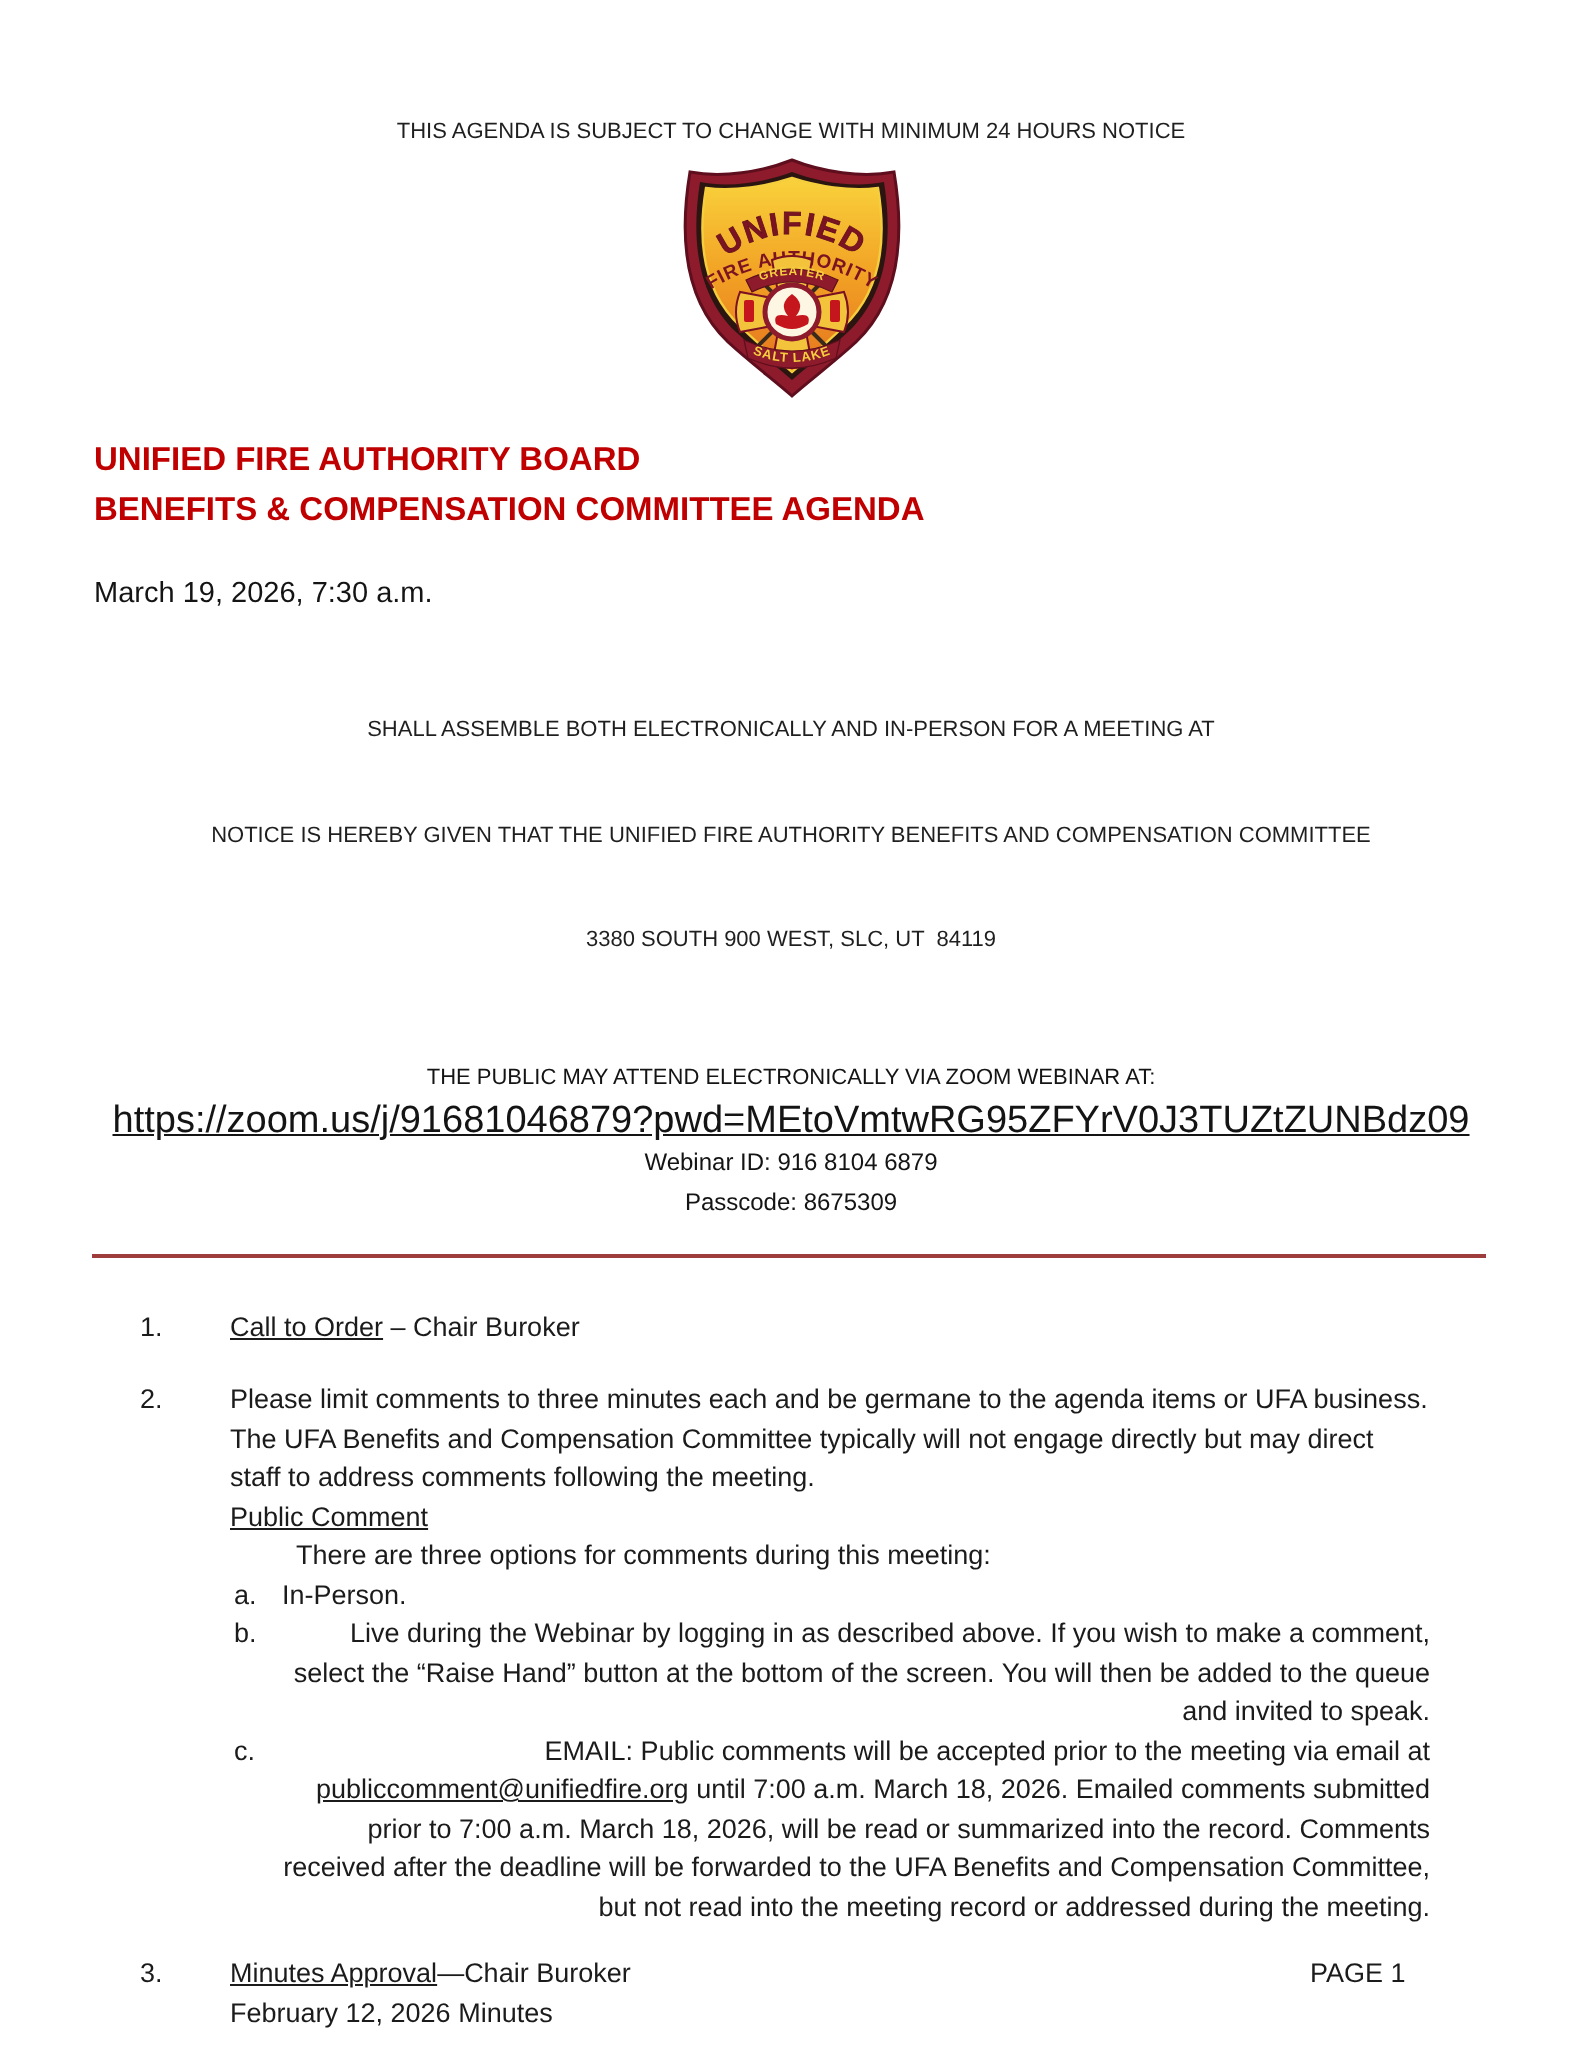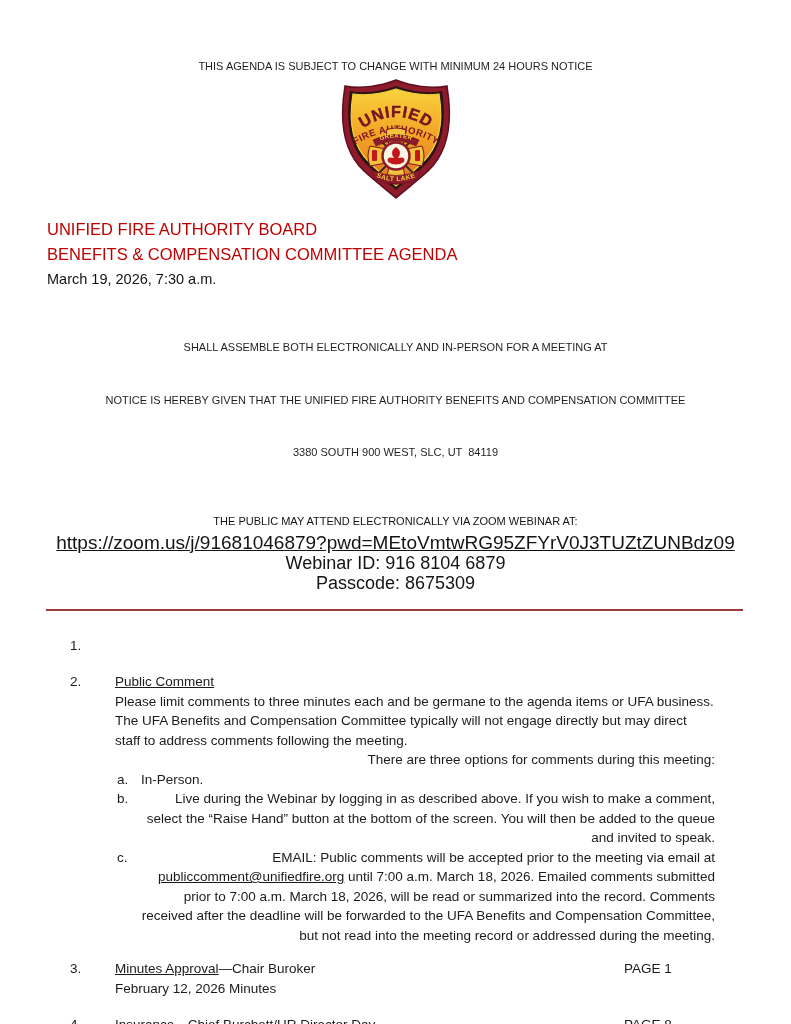--- a/index.html
+++ b/index.html
@@ -15,66 +15,66 @@
   .top-notice{
     padding-top:60px;
     text-align:center;
     font-size:11px;
     color:#1f1f1f;
   }
   .logo-wrap{width:120px;margin:6px auto 0;}
   .title-block{margin:13px 0 0 47px;}
   .title-red{
     font-size:16.5px;
-    font-weight:400;
+    font-weight:700;
     color:#C00000;
     line-height:25px;
   }
-  .date-line{font-size:14.5px;color:#141414;margin-top:3px;line-height:19px;}
+  .date-line{font-size:14.5px;color:#141414;margin-top:20px;line-height:19px;}
   .assembly{
     margin-top:15px;
     text-align:center;
     font-size:11px;
     line-height:17.5px;
     color:#1f1f1f;
     white-space:pre-wrap;
   }
   .webinar{margin-top:17px;text-align:center;color:#141414;}
   .webinar-intro{font-size:11px;line-height:15px;}
   .webinar-link{
     display:inline-block;
     margin-top:4px;
     font-size:19px;
     line-height:20px;
     color:#141414;
     text-decoration:underline;
     cursor:pointer;
   }
-  .webinar-line{font-size:18px;line-height:20.5px;}
+  .webinar-line{font-size:12px;line-height:20.5px;}
   .red-rule{
     border:none;
     border-top:2px solid #9E3B3B;
     margin:15px 48px 0 46px;
   }
   .agenda{
     margin:0 49px 0 70px;
     font-size:13.5px;
     line-height:19.5px;
     color:#1b1b1b;
   }
   .item{display:flex;position:relative;}
   .item .num{width:45px;flex:none;}
   .item .content{max-width:600px;}
   .mt1{margin-top:25px;}
   .mt2{margin-top:17px;}
   .mt3{margin-top:14px;}
   .mt4{margin-top:17px;}
   .u{text-decoration:underline;}
-  .page-label{position:absolute;left:554px;top:0;white-space:nowrap;}
-  .opts-intro{margin-left:33px;text-align:right;}
+  .page-label{position:absolute;left:585px;top:0;white-space:nowrap;}
+  .opts-intro{margin-left:33px;}
   .sub{display:flex;}
   .sub-letter{width:24px;flex:none;padding-left:2px;}
   .sub-text{max-width:578px;text-align:right;}
   .email-link{color:inherit;text-decoration:underline;cursor:pointer;}
 </style>
 </head>
 <body>
 
 <div class="page">
 
@@ -153,27 +153,30 @@
     <div class="webinar-line">Webinar ID: 916 8104 6879</div>
     <div class="webinar-line">Passcode: 8675309</div>
   </div>
 
   <hr class="red-rule">
 
   <div class="agenda">
 
     <div class="item mt1">
       <div class="num">1.</div>
+      <div class="content">
+        <span class="u">Call to Order</span><span> – Chair Buroker</span>
+      </div>
     </div>
 
     <div class="item mt2">
       <div class="num">2.</div>
       <div class="content">
+        <div>Please limit comments to three minutes each and be germane to the agenda items or UFA business. The UFA Benefits and Compensation Committee typically will not engage directly but may direct staff to address comments following the meeting.</div>
         <div><span class="u">Public Comment</span></div>
-        <div>Please limit comments to three minutes each and be germane to the agenda items or UFA business. The UFA Benefits and Compensation Committee typically will not engage directly but may direct staff to address comments following the meeting.</div>
         <div class="opts-intro">There are three options for comments during this meeting:</div>
         <div class="sub">
           <div class="sub-letter">a.</div>
           <div class="sub-text">In-Person.</div>
         </div>
         <div class="sub">
           <div class="sub-letter">b.</div>
           <div class="sub-text">Live during the Webinar by logging in as described above. If you wish to make a comment, select the “Raise Hand” button at the bottom of the screen. You will then be added to the queue and invited to speak.</div>
         </div>
         <div class="sub">

